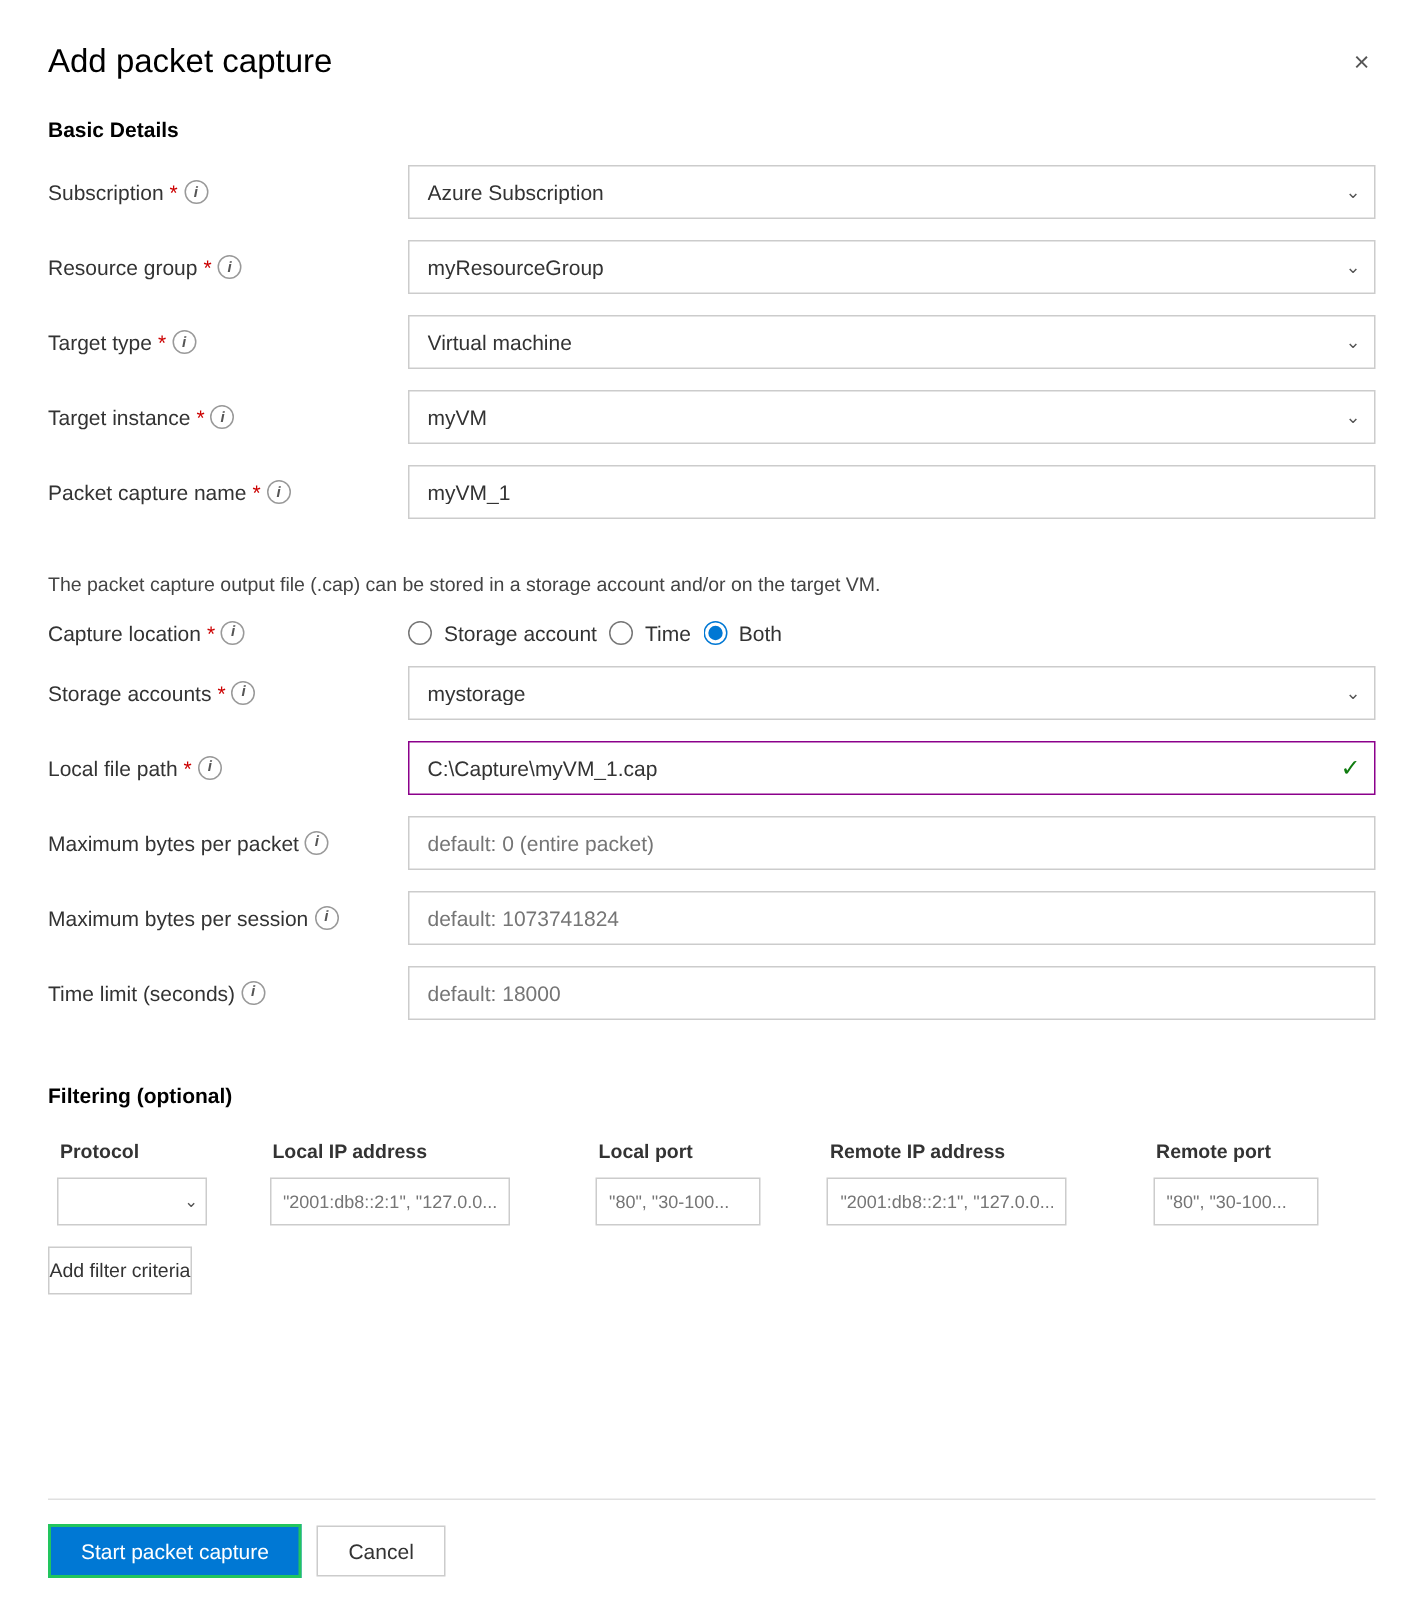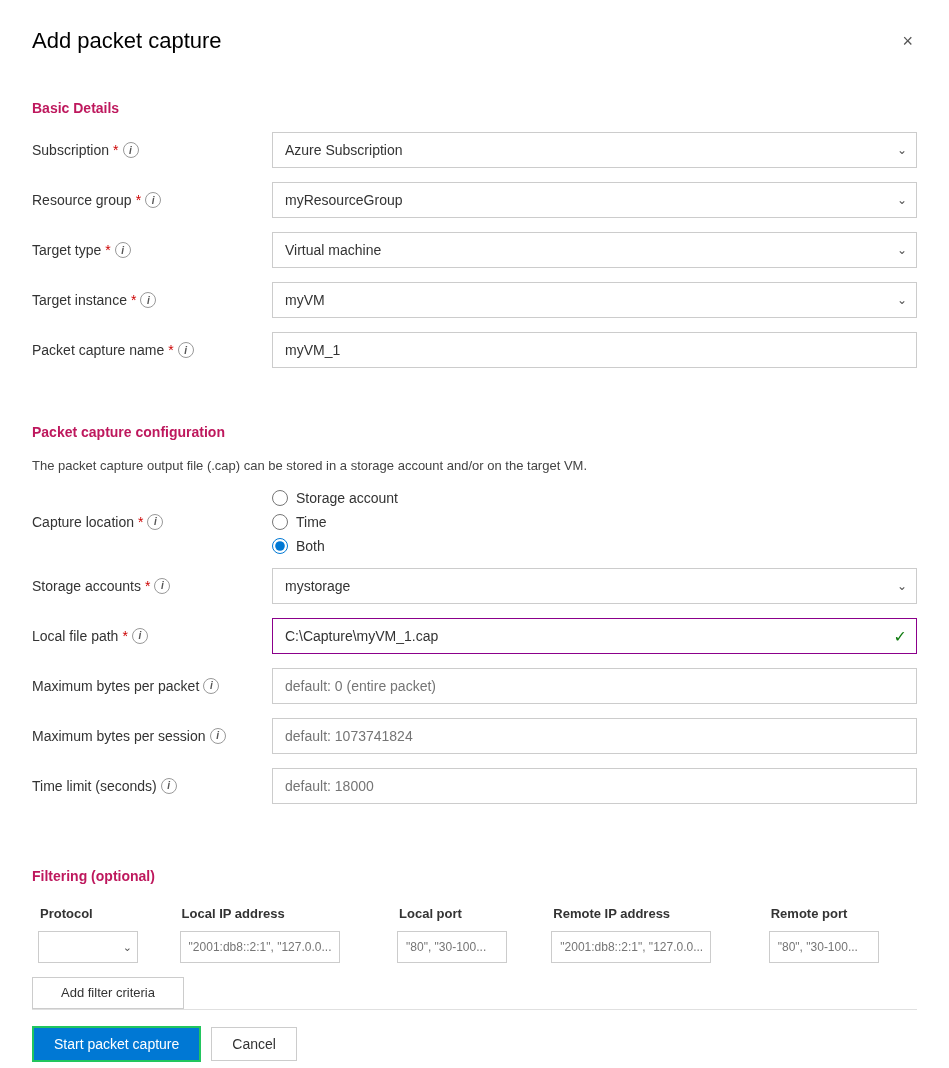--- a/index.html
+++ b/index.html
@@ -37,22 +37,21 @@
       font-size: 18px;
       cursor: pointer;
       color: #555;
       padding: 4px;
       line-height: 1;
     }
     .section-title {
       font-weight: 700;
       font-size: 14px;
       margin-bottom: 16px;
-      color: #be185d;
-      margin-top: 22px;
+      color: #000000;
     }
     .form-row {
       display: flex;
       align-items: center;
       margin-bottom: 14px;
     }
     .form-label {
       width: 240px;
       min-width: 240px;
       font-size: 14px;
@@ -128,21 +127,20 @@
       font-size: 16px;
     }
     .desc-text {
       font-size: 13px;
       color: #444;
       margin-bottom: 14px;
       line-height: 1.5;
     }
     .radio-group {
       display: flex;
-      flex-direction: column;
       gap: 8px;
     }
     .radio-label {
       display: flex;
       align-items: center;
       gap: 8px;
       font-size: 14px;
       color: #333;
       cursor: pointer;
     }
@@ -197,21 +195,21 @@
       width: 110px;
       padding: 6px 8px;
       border: 1px solid #ccc;
       font-size: 12px;
       color: #a0a0a0;
       height: 32px;
     }
     .add-filter-btn {
       display: inline-flex;
       align-items: center;
-      padding: 6px 28px;
+      padding: 6px 0;
       border: 1px solid #ccc;
       background: #fff;
       font-size: 13px;
       color: #333;
       cursor: pointer;
       height: 32px;
       margin-top: 10px;
     }
     .footer {
       margin-top: auto;
@@ -323,21 +321,20 @@
         <span class="required-star">*</span>
         <span class="info-icon">i</span>
       </div>
       <div class="form-control-wrapper">
         <input type="text" class="text-input" value="myVM_1" style="">
       </div>
     </div>
   </div>
 
   <div class="section-gap">
-    <div class="section-title">Packet capture configuration</div>
     <p class="desc-text">The packet capture output file (.cap) can be stored in a storage account and/or on the target VM.</p>
 
     <div class="form-row">
       <div class="form-label">
         <span>Capture location</span>
         <span class="required-star">*</span>
         <span class="info-icon">i</span>
       </div>
       <div class="form-control-wrapper">
         <div class="radio-group">

